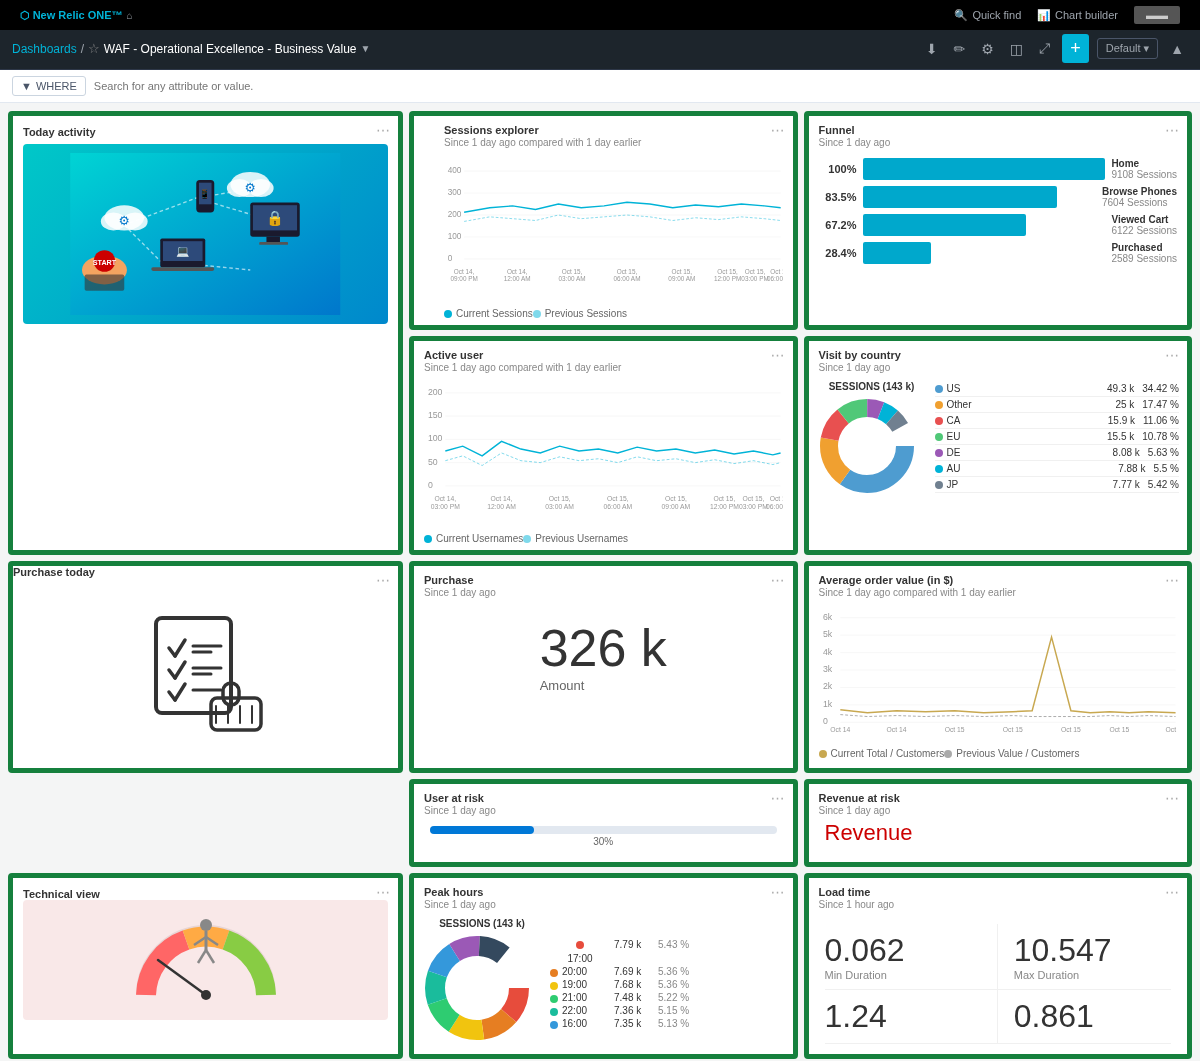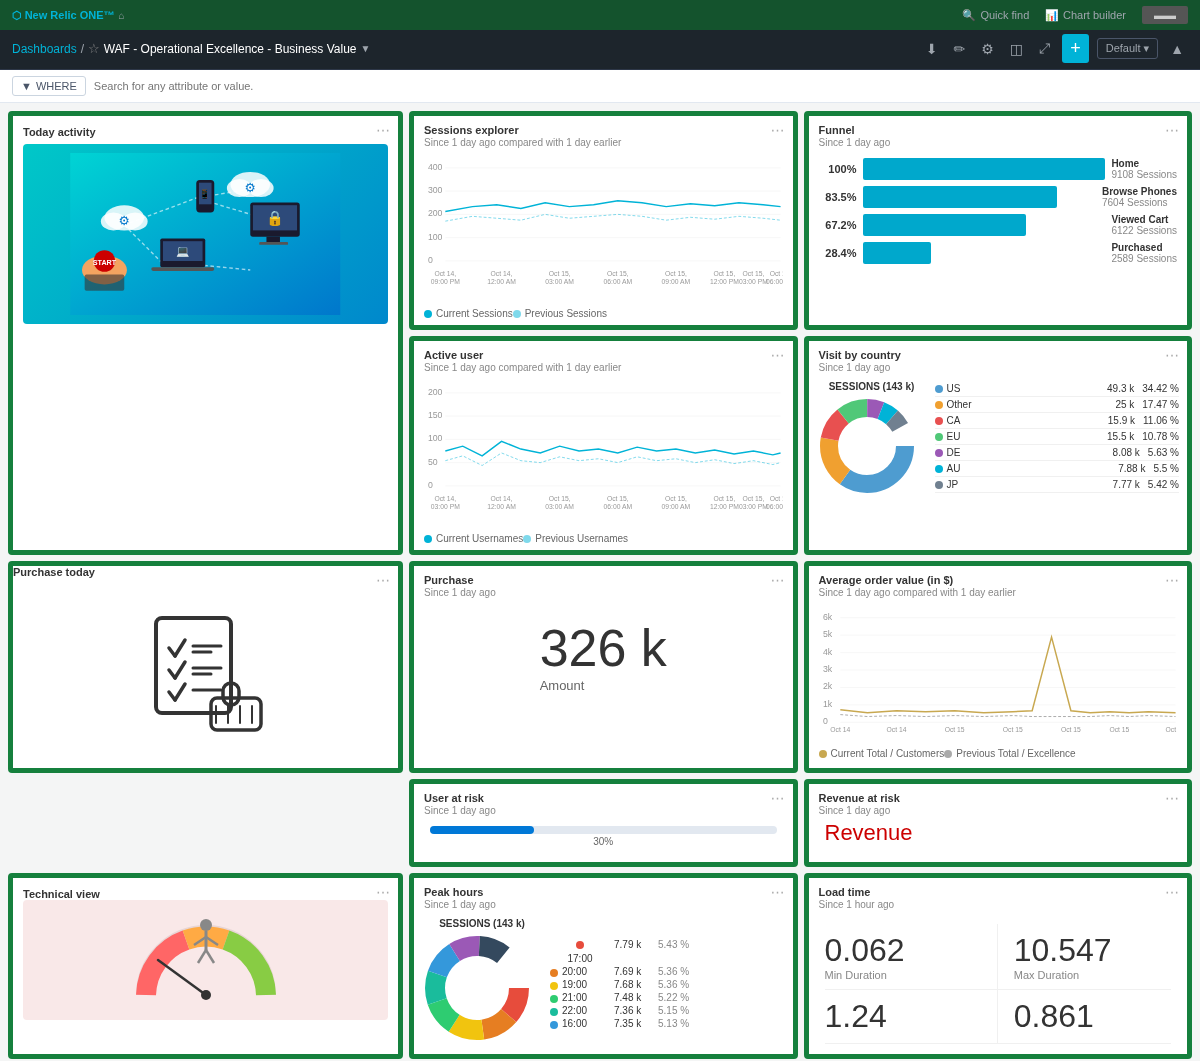--- a/index.html
+++ b/index.html
@@ -1,19 +1,19 @@
 <!DOCTYPE html>
 <html><head>
   <meta charset="utf-8">
   <style>
     * { box-sizing: border-box; margin: 0; padding: 0; }
     body { font-family: -apple-system, BlinkMacSystemFont, 'Segoe UI', sans-serif; background: #f4f5f5; color: #333; font-size: 12px; }
 
     
-    .top-bar { background: #14532d; display: flex; align-items: center; justify-content: space-between; padding: 0 12px; height: 30px; }
+    .top-bar { background: #000000; display: flex; align-items: center; justify-content: space-between; padding: 0 20px; height: 30px; }
     .top-bar-left { display: flex; align-items: center; gap: 8px; }
     .nr-logo { color: #00b3d7; font-weight: 700; font-size: 11px; display: flex; align-items: center; gap: 4px; }
     .top-bar-right { display: flex; align-items: center; gap: 16px; color: #9ea5ad; font-size: 11px; }
     .top-bar-right span { cursor: pointer; display: flex; align-items: center; gap: 4px; }
 
     
     .breadcrumb-bar { background: #1d252c; padding: 4px 12px 6px; display: flex; align-items: center; justify-content: space-between; border-bottom: 1px solid #2d3748; }
     .breadcrumb { display: flex; align-items: center; gap: 4px; color: #9ea5ad; font-size: 12px; }
     .breadcrumb a { color: #00b3d7; text-decoration: none; }
     .breadcrumb .sep { color: #9ea5ad; }
@@ -38,21 +38,21 @@
     .panel-subtitle { font-size: 10px; color: #888; margin-top: 1px; }
     .panel-menu { position: absolute; top: 6px; right: 8px; color: #aaa; cursor: pointer; font-size: 14px; }
 
     
     .today-activity { grid-column: 1; grid-row: 1 / 3; }
     .today-activity .panel-inner { padding: 10px; }
     .activity-image { width: 100%; height: 180px; background: linear-gradient(135deg, #00c8c8 0%, #0088cc 100%); border-radius: 4px; display: flex; align-items: center; justify-content: center; overflow: hidden; margin-top: 6px; }
     .activity-image svg { width: 90%; height: 90%; }
 
     
-    .sessions-explorer { grid-column: 2; grid-row: 1; }
+    .sessions-explorer { grid-column: 2; grid-row: 1; padding-left: 20px; }
     
     .active-user { grid-column: 2; grid-row: 2; }
     
     .funnel { grid-column: 3; grid-row: 1; }
     
     .visit-country { grid-column: 3; grid-row: 2; }
 
     
     .purchase-today { grid-column: 1; grid-row: 3; }
 
@@ -579,21 +579,21 @@
         <text x="368" y="128" font-size="7" fill="#999" text-anchor="middle">Oct 15</text>
       </svg>
     </div>
     <div class="chart-legend">
       <div class="legend-item">
         <div class="legend-dot" style="background:#c8a850;"></div>
         <span>Current Total / Customers</span>
       </div>
       <div class="legend-item">
         <div class="legend-dot" style="background:#aaa;"></div>
-        <span>Previous Total / Excellence</span>
+        <span>Previous Value / Customers</span>
       </div>
     </div>
   </div>
 
   <div class="panel user-risk">
     <div class="panel-header">
       <div class="panel-title">User at risk</div>
       <div class="panel-subtitle">Since 1 day ago</div>
     </div>
     <span class="panel-menu">⋯</span>

